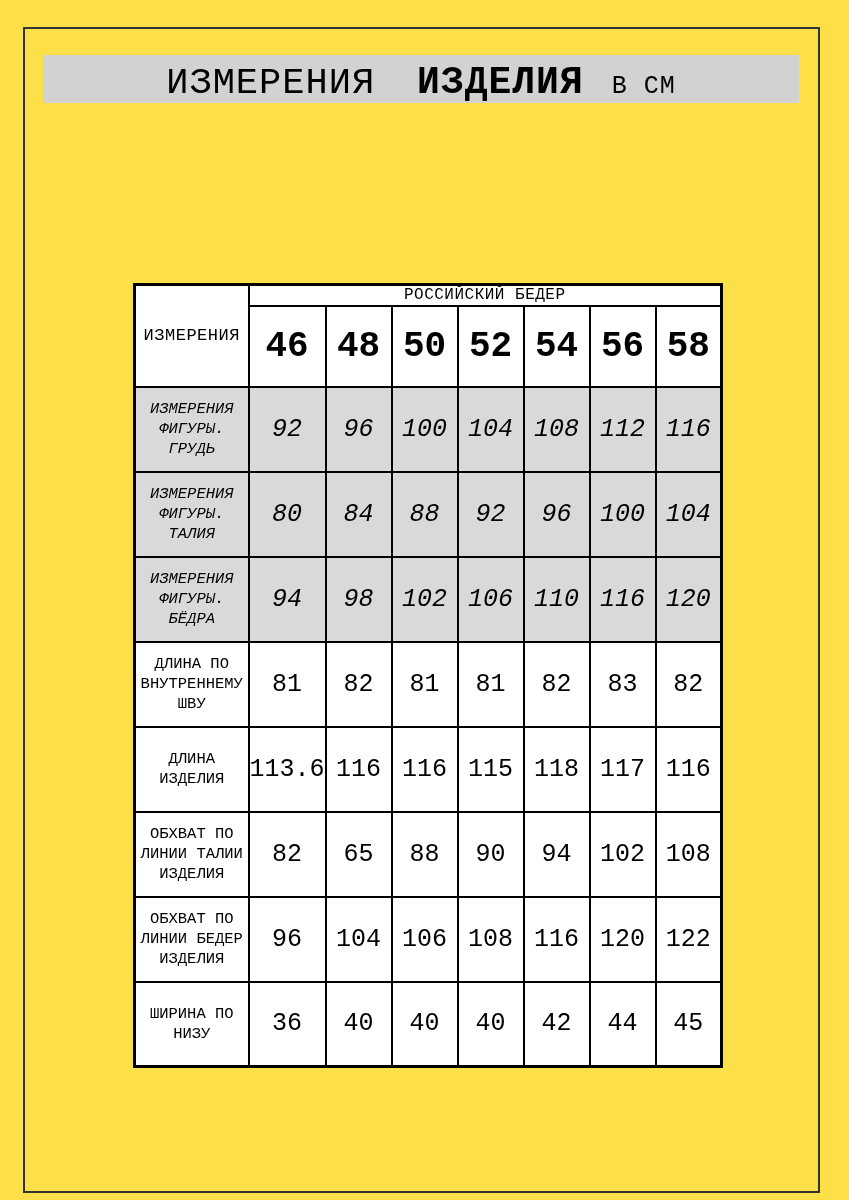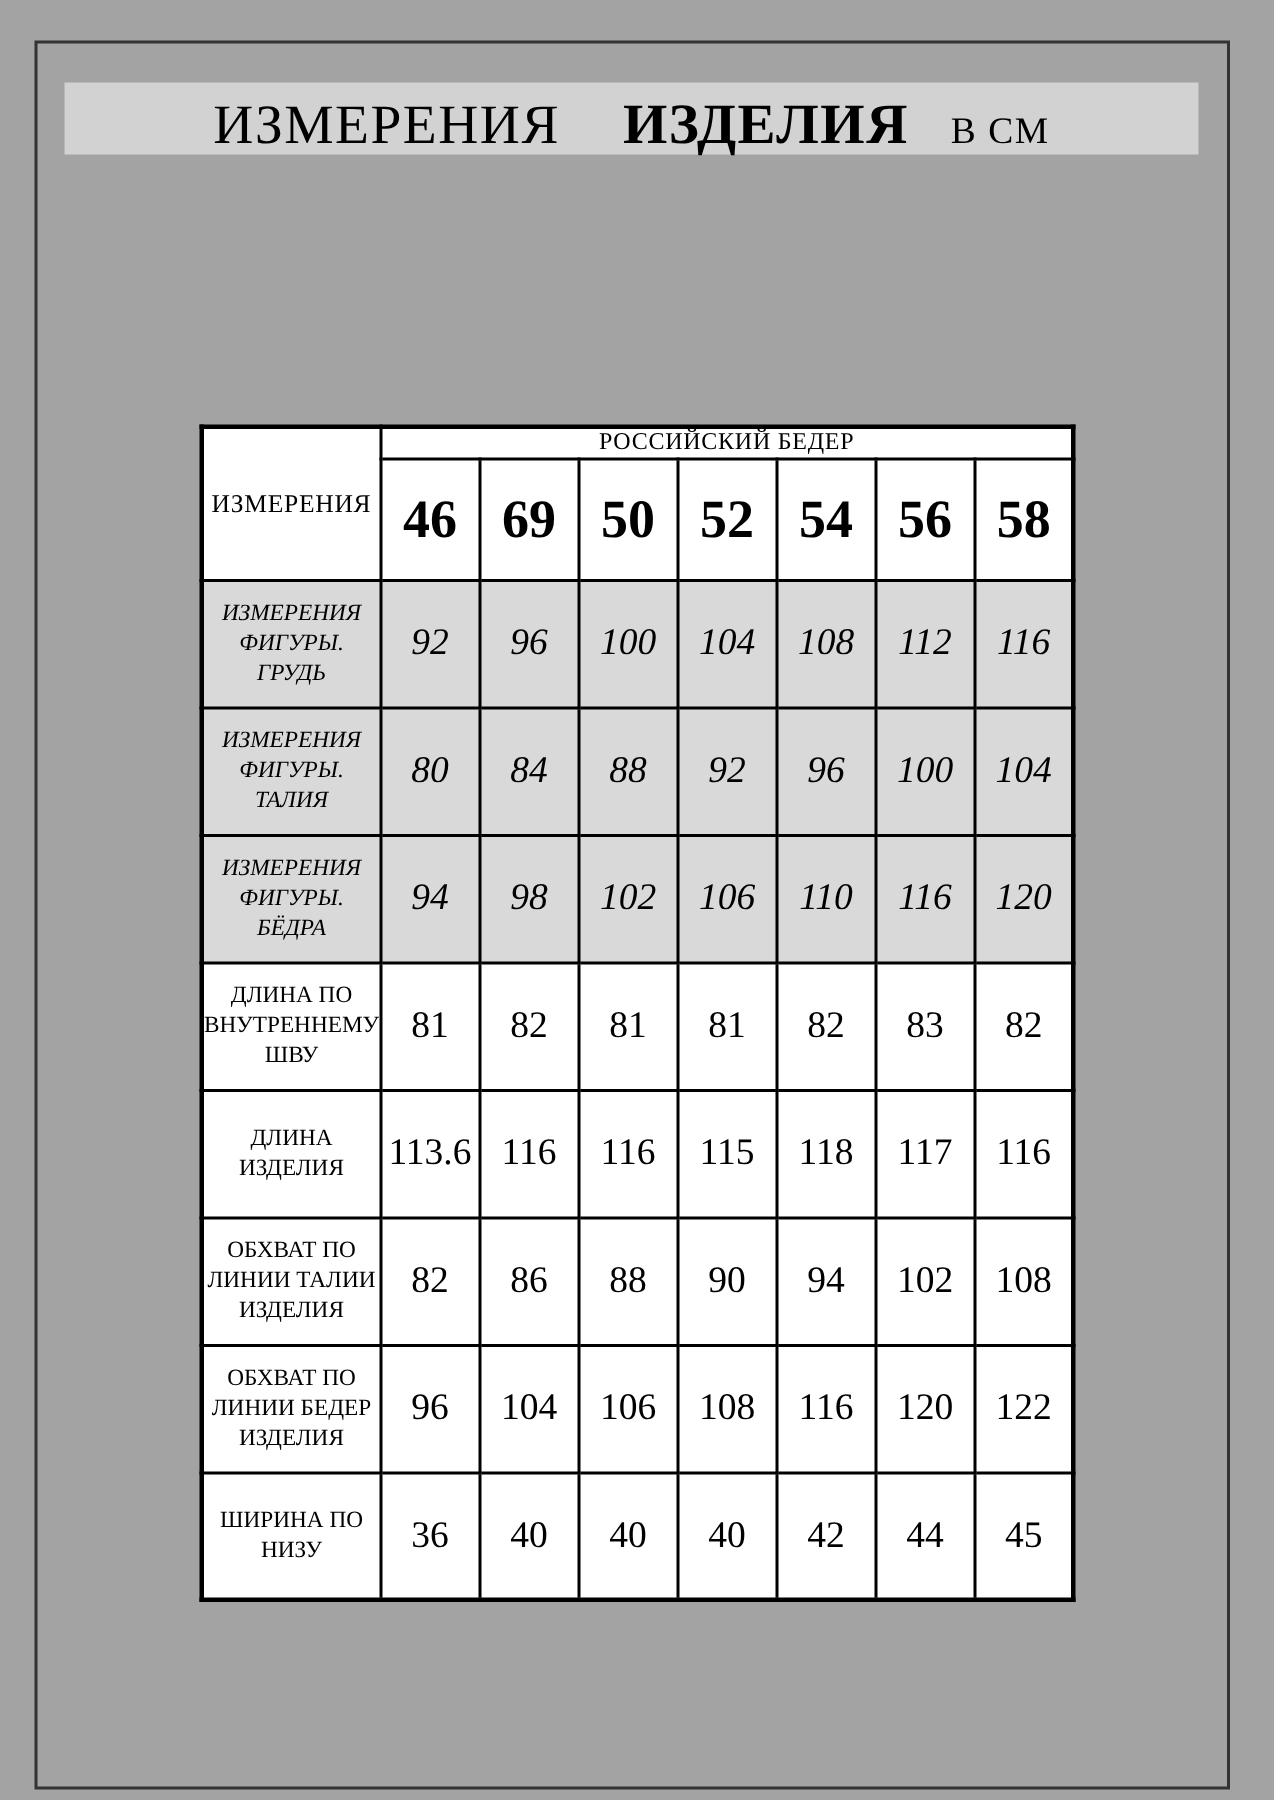--- a/index.html
+++ b/index.html
@@ -1,18 +1,18 @@
 <!DOCTYPE html>
 <html><head>
 <meta charset="utf-8">
 <style>
   html, body { margin: 0; padding: 0; background: #ffffff; }
   .page {
-    position: relative; width: 849px; height: 1200px; background: #a3a3a3;
-    font-family: Liberation Serif, serif; color: #000; overflow: hidden;
+    position: relative; width: 849px; height: 1200px; background: #fde047;
+    font-family: Liberation Mono, monospace; color: #000; overflow: hidden;
   }
   .frame {
     position: absolute; left: 23px; top: 27px; width: 797px; height: 1166px;
     border: 2px solid #333333; box-sizing: border-box;
   }
   .title-bar {
     position: absolute; left: 18px; top: 26px; width: 756px; height: 48px;
     background: #d2d2d2;
     display: flex; align-items: baseline; justify-content: center;
     line-height: 1;
@@ -73,21 +73,21 @@
           <col style="width:66px">
           <col style="width:66px">
       </colgroup>
       <thead>
         <tr>
           <td rowspan="2" class="corner-cell">ИЗМЕРЕНИЯ</td>
           <td colspan="7" class="group-header-cell">РОССИЙСКИЙ БЕДЕР</td>
         </tr>
         <tr id="size-row">
             <td class="size-cell">46</td>
-            <td class="size-cell">69</td>
+            <td class="size-cell">48</td>
             <td class="size-cell">50</td>
             <td class="size-cell">52</td>
             <td class="size-cell">54</td>
             <td class="size-cell">56</td>
             <td class="size-cell">58</td>
           </tr>
       </thead>
       <tbody id="table-body">
           <tr class="shaded">
             <td class="label-cell">ИЗМЕРЕНИЯ ФИГУРЫ. ГРУДЬ</td>
@@ -135,21 +135,21 @@
             <td class="value-cell">116</td>
             <td class="value-cell">116</td>
             <td class="value-cell">115</td>
             <td class="value-cell">118</td>
             <td class="value-cell">117</td>
             <td class="value-cell">116</td>
           </tr>
           <tr>
             <td class="label-cell">ОБХВАТ ПО ЛИНИИ ТАЛИИ ИЗДЕЛИЯ</td>
             <td class="value-cell">82</td>
-            <td class="value-cell">86</td>
+            <td class="value-cell">65</td>
             <td class="value-cell">88</td>
             <td class="value-cell">90</td>
             <td class="value-cell">94</td>
             <td class="value-cell">102</td>
             <td class="value-cell">108</td>
           </tr>
           <tr>
             <td class="label-cell">ОБХВАТ ПО ЛИНИИ БЕДЕР ИЗДЕЛИЯ</td>
             <td class="value-cell">96</td>
             <td class="value-cell">104</td>

